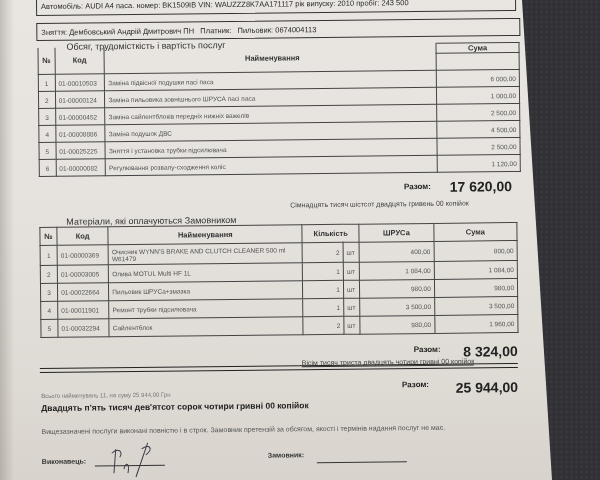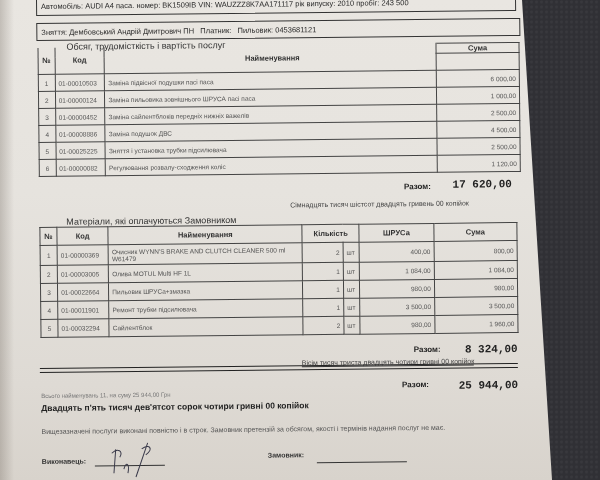--- a/index.html
+++ b/index.html
@@ -45,21 +45,21 @@
 
   .svc-table { left: 37px; top: 47px; width: 482px; }
   .svc-table tr { height: 17px; }
   .svc-table tr.hdr1 { height: 10px; }
 
   .mat-table { left: 37px; top: 227px; width: 478px; }
   .mat-table tr { height: 18px; }
   .mat-table tr.hdr { height: 18px; }
 
   .total-label { position: absolute; font-size: 8px; font-weight: bold; color: #222; text-align: right; }
-  .total-value { position: absolute; font-size: 11px; font-weight: bold; color: #222; text-align: right; font-family: Liberation Mono, monospace; }
+  .total-value { position: absolute; font-size: 14px; font-weight: bold; color: #222; text-align: right; }
   .words { position: absolute; font-size: 7px; color: #444; white-space: nowrap; }
   .words.underlined { border-bottom: 1px solid #333; }
   .double-rule { position: absolute; left: 36px; top: 368px; width: 478px; height: 3px; border-top: 1.5px solid #222; border-bottom: 1.5px solid #222; }
 
   .summary-small { position: absolute; left: 37px; top: 393px; font-size: 6px; color: #777; white-space: nowrap; }
   .summary-bold { position: absolute; left: 37px; top: 403px; font-size: 8.5px; font-weight: bold; color: #222; white-space: nowrap; }
   .statement { position: absolute; left: 37px; top: 427px; width: 470px; font-size: 7px; color: #555; line-height: 9px; }
   .sig-label { position: absolute; font-size: 7px; font-weight: bold; color: #333; }
   .sig-line { position: absolute; border-bottom: 1px solid #333; height: 0; }
   .signature { position: absolute; left: 95px; top: 440px; width: 60px; height: 40px; }
@@ -87,21 +87,21 @@
         <span>243 500</span>
       </div>
     </div>
 
     <div class="box payer-box">
       <div class="txt">
         <span>Зняття:</span>
         <span>Дембовський Андрій Дмитрович ПН</span>
         &nbsp;&nbsp;<span>Платник:</span>
         &nbsp;&nbsp;<span>Пильовик:</span>
-        <span>0453681121</span>
+        <span>0674004113</span>
       </div>
     </div>
 
     <div class="section-title" style="left:66px; top:42px;">Обсяг, трудомісткість і вартість послуг</div>
     <table class="grid svc-table">
       <colgroup>
           <col style="width:16px">
           <col style="width:48px">
           <col style="width:320px">
           <col style="width:80px">

